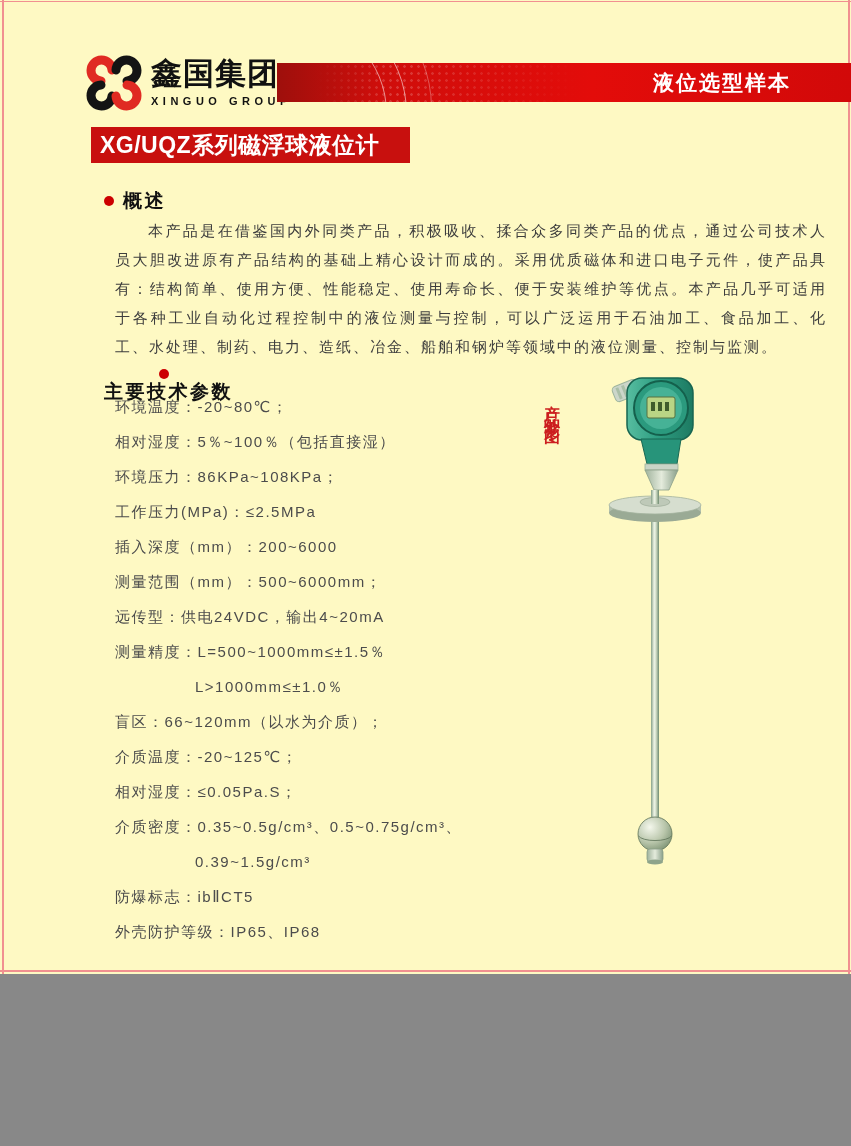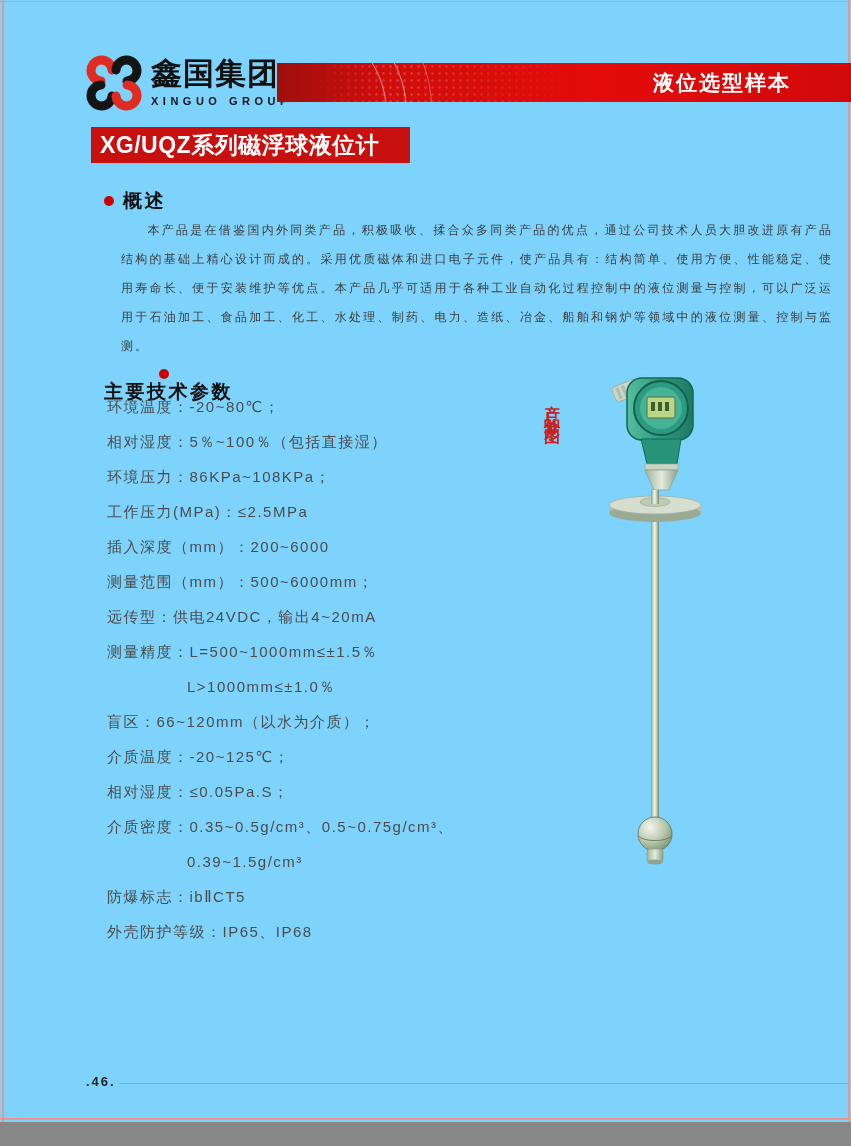--- a/index.html
+++ b/index.html
@@ -1,18 +1,18 @@
 <!DOCTYPE html>
 <html><head>
 <meta charset="utf-8">
 <style>
   * { margin:0; padding:0; box-sizing:border-box; }
   body { background:#888; font-family:"Liberation Sans","DejaVu Sans",sans-serif; }
   .page {
-    position:relative; width:851px; height:1122px; background:#7dd3fc;
+    position:relative; width:851px; height:974px; background:#fef9c3;
     margin:0 auto; overflow:hidden;
   }
   
   .edge { position:absolute; background:#f19090; }
   .edge.top { left:0; top:1px; width:100%; height:1px; }
   .edge.left { left:2px; top:0; width:2px; height:100%; }
   .edge.right { right:1px; top:0; width:2px; height:100%; }
   .edge.bottom { left:0; bottom:2px; width:100%; height:2px; }
 
   
@@ -50,26 +50,26 @@
   }
 
   
   .section-head { position:absolute; display:flex; align-items:center; }
   .bullet { width:10px; height:10px; border-radius:50%; background:#cc0000; margin-right:9px; }
   .section-head .txt { font-size:19px; font-weight:bold; color:#111; letter-spacing:2.5px; }
   .head-overview { left:104px; top:188px; }
   .head-specs { left:104px; top:369px;flex-direction:column; }
 
   .overview-para {
-    position:absolute; left:121px; top:216px; width:712px;
-    font-size:12px; color:#3d3d3d; line-height:29px; letter-spacing:2px;
+    position:absolute; left:115px; top:216px; width:712px;
+    font-size:15px; color:#3d3d3d; line-height:29px; letter-spacing:2px;
     text-align:justify; text-indent:2.2em;
   }
 
-  .spec-list { position:absolute; left:107px; top:396px; width:430px; }
+  .spec-list { position:absolute; left:115px; top:396px; width:430px; }
   .spec-item { font-size:15px; color:#4c4c4c; line-height:21px; margin-bottom:14px; letter-spacing:1.5px; white-space:nowrap; }
   .spec-item.indent { padding-left:80px; }
 
   
   .figure-caption {
     position:absolute; left:541px; top:393px;
     writing-mode:vertical-rl; text-orientation:upright;
     color:#cc1f1f; font-size:16px; font-weight:bold; letter-spacing:6px;
   }
   .device { position:absolute; left:575px; top:376px; width:160px; height:510px; }

